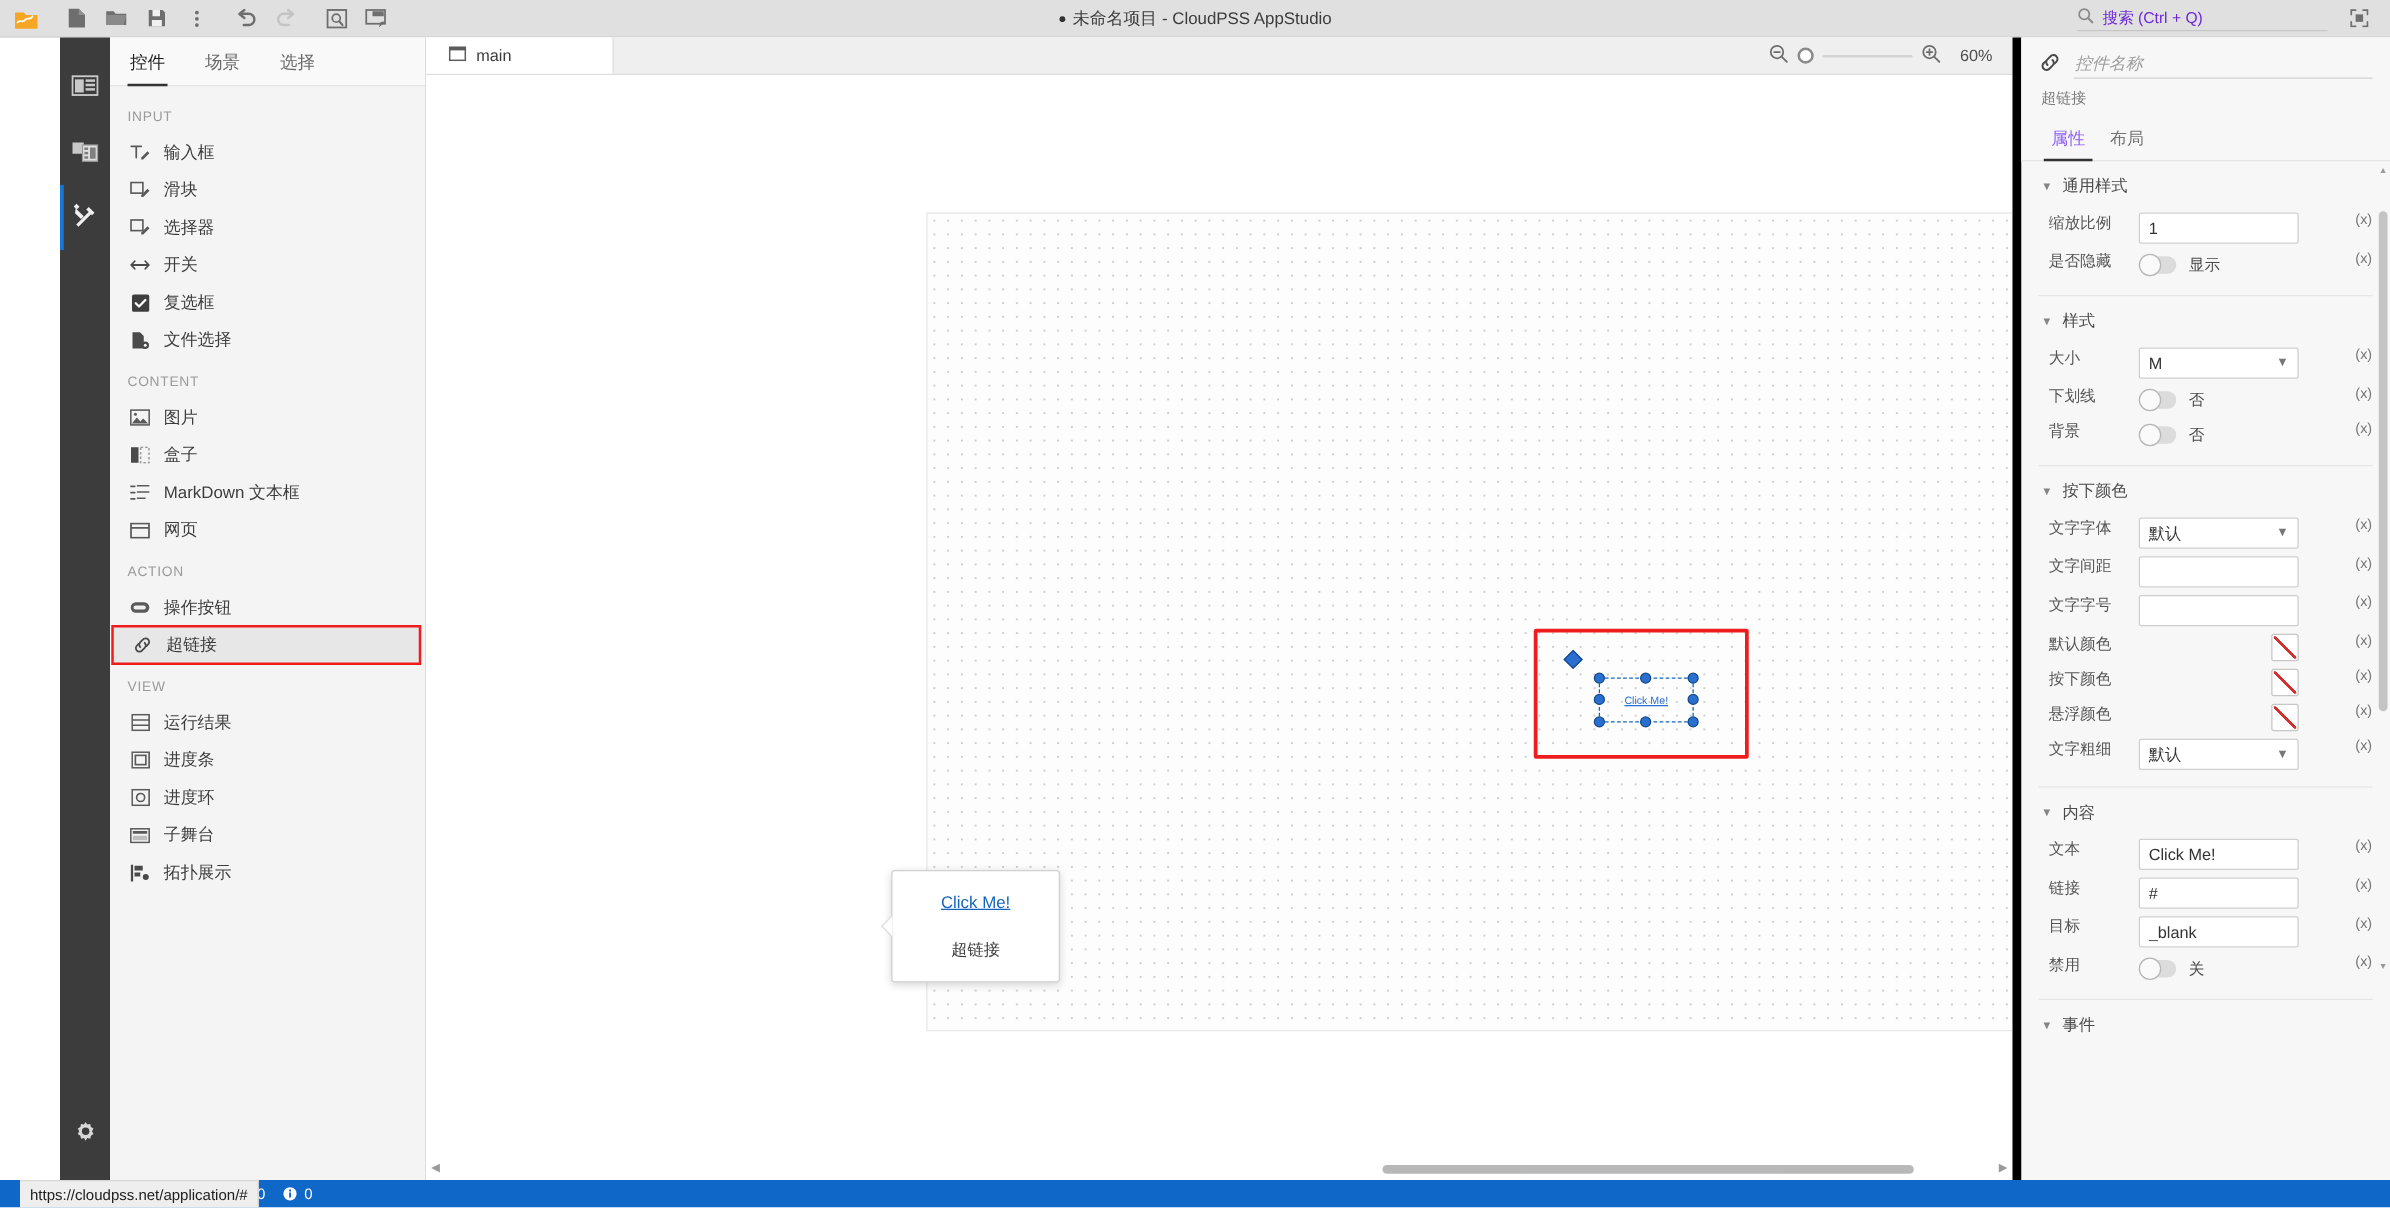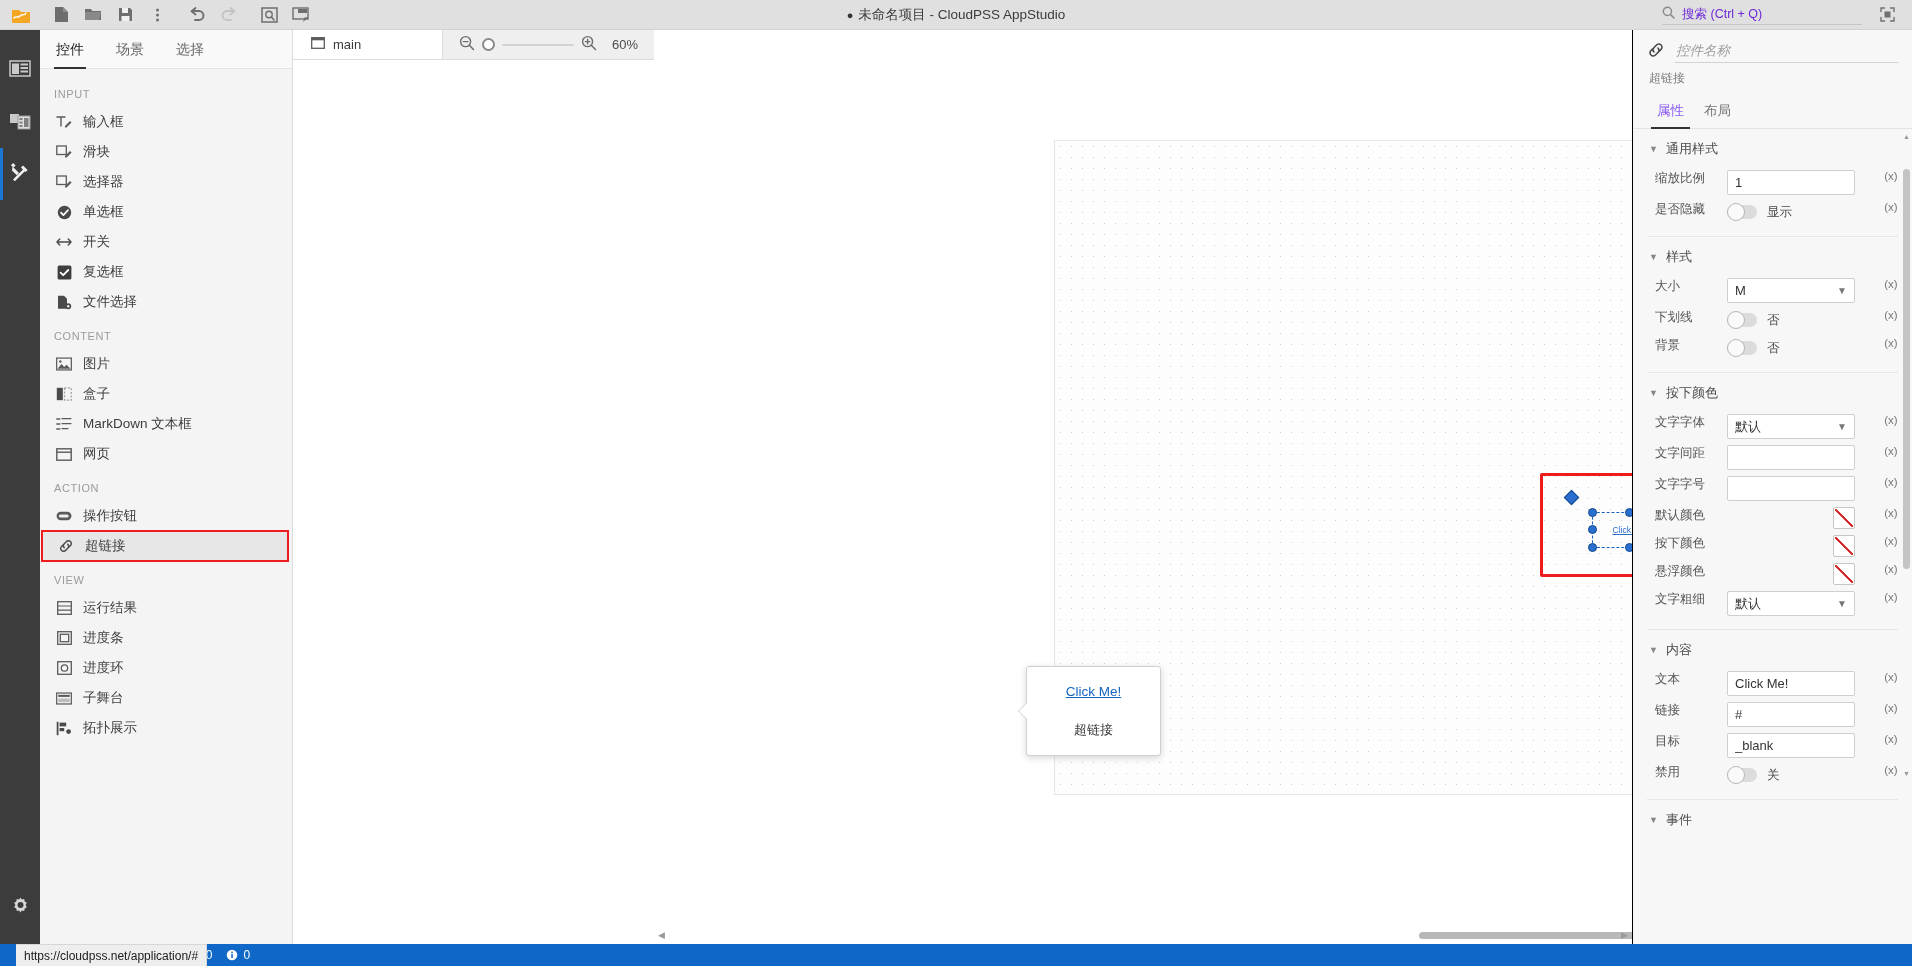--- a/index.html
+++ b/index.html
@@ -34,21 +34,21 @@
   .tb-right {
     margin-left:auto; display:flex; align-items:center; gap:10px; padding-right:10px;
   }
   .searchbox {
     display:flex; align-items:center; gap:7px;
     border-bottom:1px solid #c6c6c6; height:20px; width:200px; color:#8a8a8a; font-size:12.5px;
   }
   .searchbox .ph { color:#6d28d9; }
 
   
-  .body { flex:1; display:flex; min-height:0; position:relative; }
+  .body { flex:1; display:flex; min-height:0; position:relative;padding-left:48px; }
 
   
   .rail {
     width:40px; background:#3c3c3c; display:flex; flex-direction:column; align-items:center;
     padding-top:14px; position:relative;
   }
   .rail-item {
     width:40px; height:52px; display:flex; align-items:center; justify-content:center;
     position:relative; cursor:default;
   }
@@ -79,21 +79,21 @@
     color:#3d3d3d; font-size:13.5px; cursor:default; position:relative;
   }
   .witem.highlighted {
     background:#e7e7e7;
     outline:2px solid #ee1c1c; outline-offset:-1px;
     margin:0 4px 0 2px;
   }
   .wicon { width:16px; height:16px; display:flex; align-items:center; justify-content:center; color:#555; }
 
   
-  .center { flex:1; display:flex; flex-direction:row; min-width:0; background:#fff; position:relative; }
+  .center { flex:1; display:flex; flex-direction:column; min-width:0; background:#fff; position:relative; }
   .tabstrip { height:30px; display:flex; align-items:stretch; background:#efefef; border-bottom:1px solid #dcdcdc; }
   .etab {
     display:flex; align-items:center; gap:8px; padding:0 18px; background:#fff;
     border-right:1px solid #dcdcdc; font-size:13px; color:#3a3a3a; min-width:150px; cursor:default;
   }
   .zoomctl {
     margin-left:auto; display:flex; align-items:center; gap:7px; padding:0 16px; color:#6b6b6b;
   }
   .zslider { width:72px; height:2px; background:#d4d4d4; border-radius:2px; position:relative; }
   .zhandle {
@@ -150,21 +150,21 @@
 
   .hscroll-track { position:absolute; left:0; right:0; bottom:3px; height:9px; }
   .hscroll-thumb {
     position:absolute; left:765px; width:425px; height:7px; background:#b8b8b8; border-radius:4px;
   }
   .scroll-arrow-l { position:absolute; left:4px; bottom:4px; color:#9a9a9a; font-size:9px; }
   .scroll-arrow-r { position:absolute; right:4px; bottom:4px; color:#9a9a9a; font-size:9px; }
 
   
   .props {
-    width:280px; background:#f7f7f7; border-left:1px solid #000000;
+    width:302px; background:#f7f7f7; border-left:7px solid #000000;
     display:flex; flex-direction:column; min-height:0; position:relative;
   }
   .props-head { padding:10px 14px 6px; background:#f7f7f7; }
   .pname-row { display:flex; align-items:center; gap:10px; }
   .pname-input {
     flex:1; border:none; border-bottom:1px solid #d2d2d2; background:transparent;
     font-size:13.5px; color:#333; padding:3px 1px 4px; outline:none;
     font-family:inherit;
   }
   .pname-input::placeholder { color:#9d9d9d; font-style:italic; }
@@ -403,29 +403,20 @@
             <span class="wicon">
               <svg width="16" height="14" viewBox="0 0 16 14">
                 <rect x="0.8" y="1" width="9.5" height="8.5" stroke="#5a5a5a" stroke-width="1.3" fill="none"></rect>
                 <path d="M9 11l5-5 1.6 1.6-5 5H9z" fill="#5a5a5a"></path>
               </svg>
             </span>
             <span>选择器</span>
           </div>
           <div class="witem">
             <span class="wicon">
-              <svg width="15" height="15" viewBox="0 0 15 15">
-                <circle cx="7.5" cy="7.5" r="6.7" fill="#4a4a4a"></circle>
-                <path d="M4 7.6l2.4 2.5L11 5.2" stroke="#fff" stroke-width="1.7" fill="none" stroke-linecap="round" stroke-linejoin="round"></path>
-              </svg>
-            </span>
-            <span>单选框</span>
-          </div>
-          <div class="witem">
-            <span class="wicon">
               <svg width="17" height="12" viewBox="0 0 17 12">
                 <path d="M1 6h15M4 2.8L1 6l3 3.2M13 2.8L16 6l-3 3.2" stroke="#4a4a4a" stroke-width="1.5" fill="none" stroke-linecap="round" stroke-linejoin="round"></path>
               </svg>
             </span>
             <span>开关</span>
           </div>
           <div class="witem">
             <span class="wicon">
               <svg width="15" height="15" viewBox="0 0 15 15">
                 <rect x="0.6" y="0.6" width="13.8" height="13.8" rx="1.5" fill="#3e3e3e"></rect>

